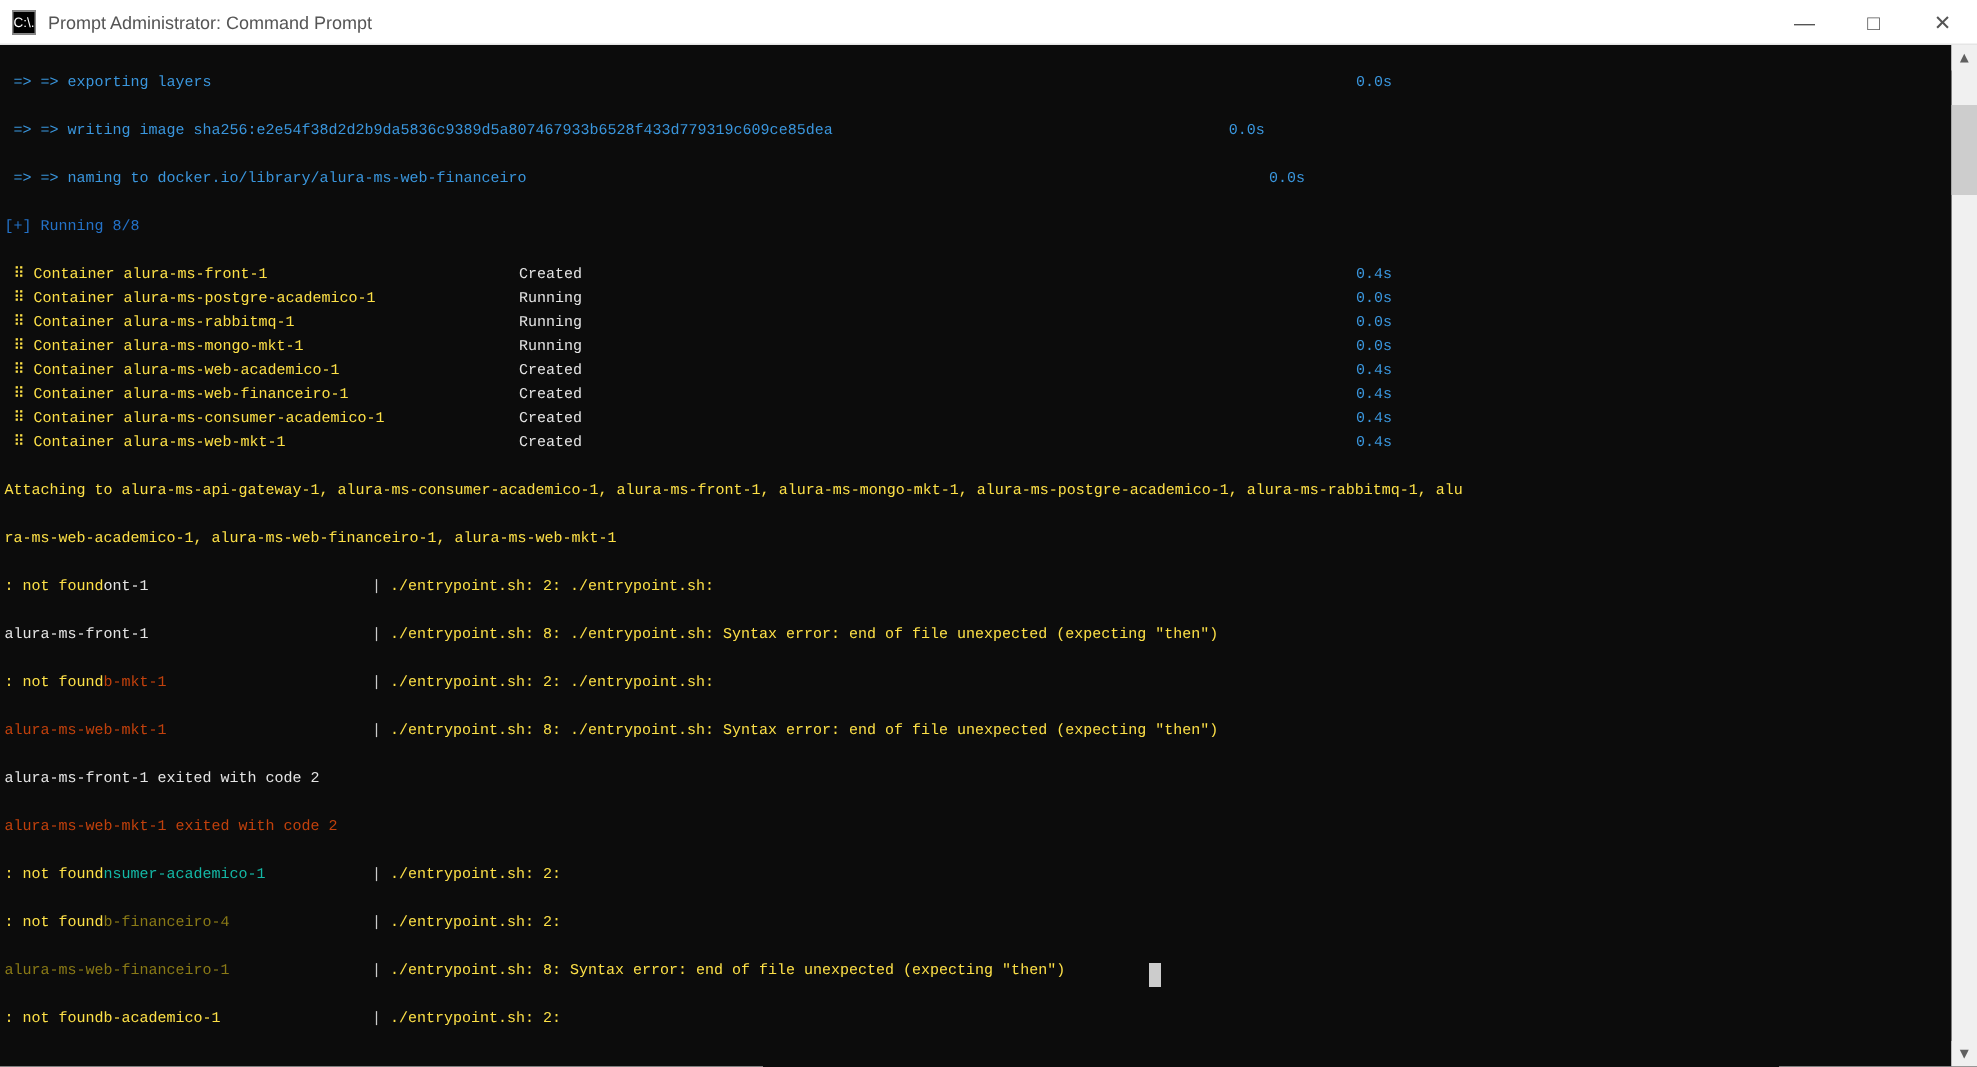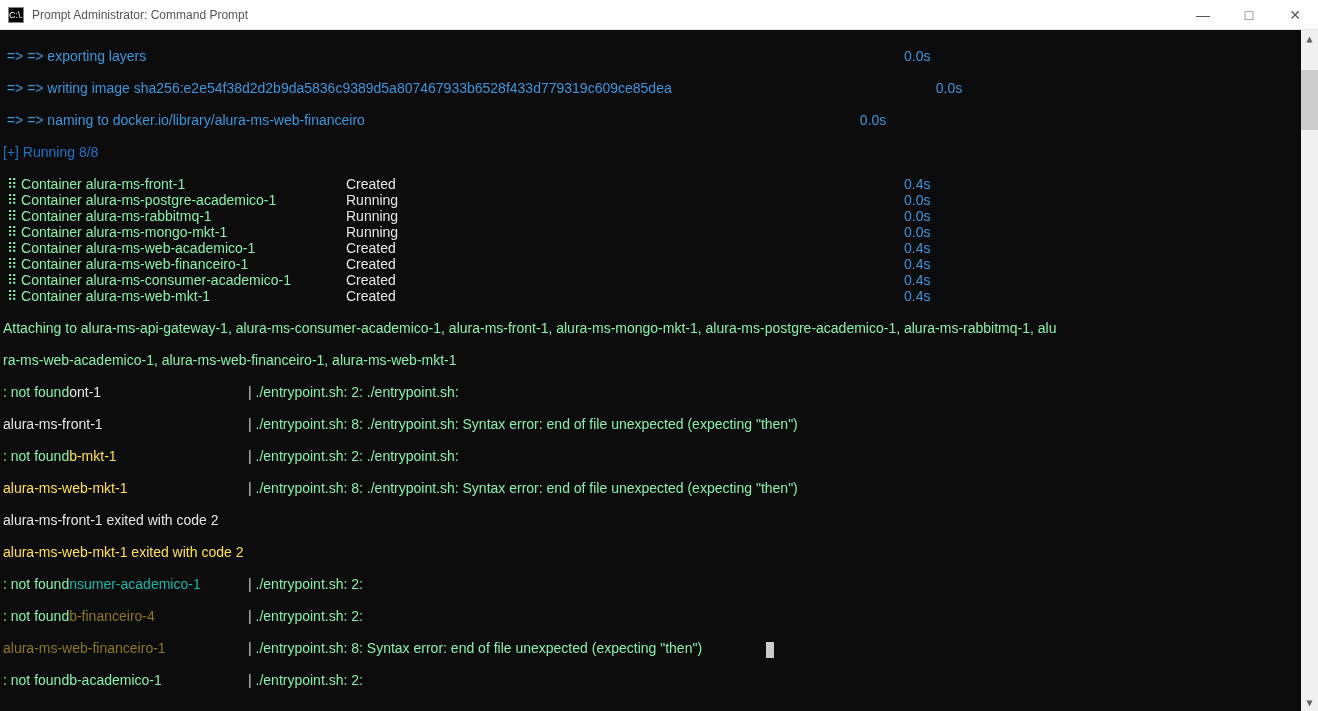--- a/index.html
+++ b/index.html
@@ -19,45 +19,45 @@
   .titlebar .spacer { flex: 1 1 auto; }
   .titlebar .btn {
     width: 46px; height: 30px; display: flex; align-items: center; justify-content: center;
     color: #555; font-size: 14px;
   }
   .body {
     flex: 1; background: #0c0c0c; color: #cccccc; position: relative; overflow: hidden;
   }
   .terminal {
     position: absolute; top: 0; left: 0; right: 17px; bottom: 0;
-    font-family: Liberation Sans, sans-serif;
-    font-size: 14px; line-height: 16px; padding: 2px 3px;
+    font-family: Liberation Mono, monospace;
+    font-size: 10px; line-height: 16px; padding: 2px 3px;
     white-space: pre; overflow: hidden;
   }
   .scrollbar {
     position: absolute; top: 0; right: 0; width: 17px; height: 100%;
     background: #f0f0f0;
   }
   .scrollbar .up, .scrollbar .down {
     width: 17px; height: 17px; background: #f0f0f0; color: #606060;
     display: flex; align-items: center; justify-content: center; font-size: 10px;
     position: absolute;
   }
   .scrollbar .up { top: 0; }
   .scrollbar .down { bottom: 0; }
   .scrollbar .thumb {
     position: absolute; left: 0; width: 17px; top: 40px; height: 60px; background: #cdcdcd;
   }
   .cyan { color: #3a96dd; }
   .blue { color: #2472c8; }
   .green { color: #e5e5e5; }
   .yellow { color: #14b8a6; }
-  .magenta { color: #fde047; }
+  .magenta { color: #c2410c; }
   .darkyellow { color: #8a7a16; }
-  .white { color: #86efac; }
+  .white { color: #fde047; }
   .cursor {
     display: inline-block; width: 8px; height: 16px; background: #cccccc;
     vertical-align: bottom;
   }
   .line { white-space: pre; }
   .col1 { display:inline-block; width: 343px; white-space: pre; }
   .colstat { display:inline-block; width: 558px; white-space: pre; }
   .label { display:inline-block; width: 245px; white-space: pre; }
   .pipe { color: #cccccc; }
 </style>

